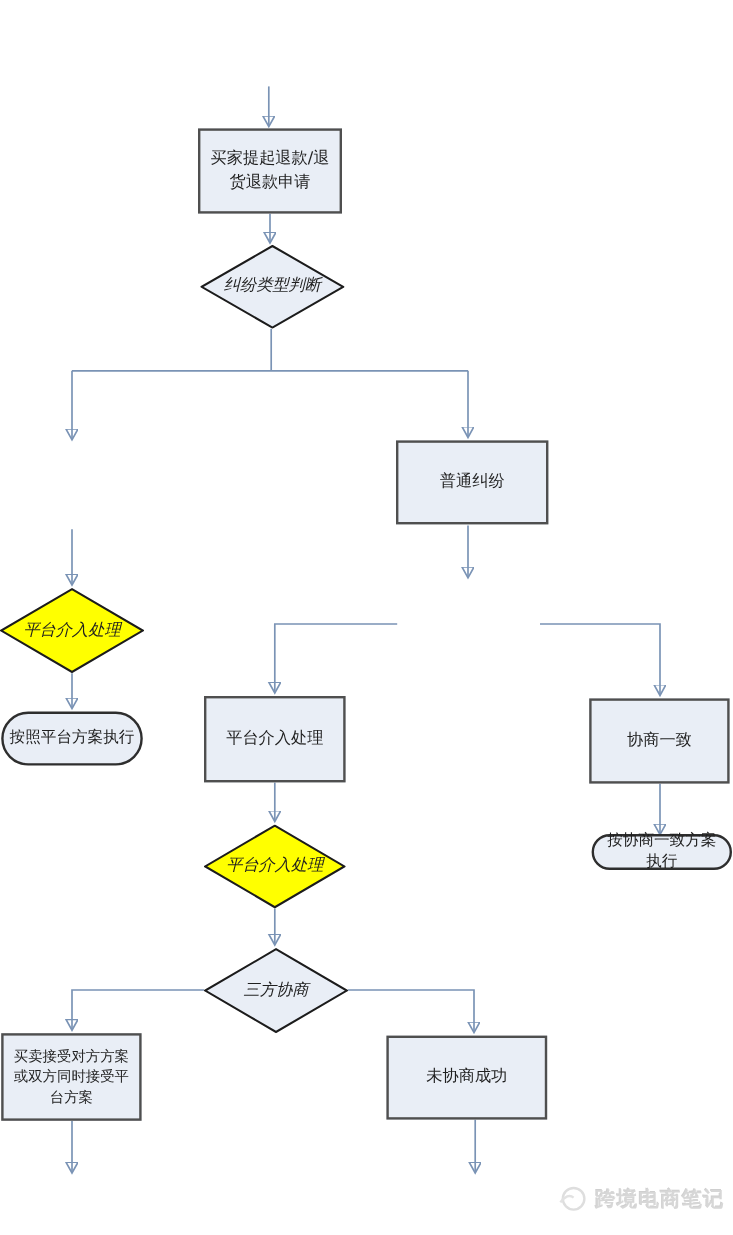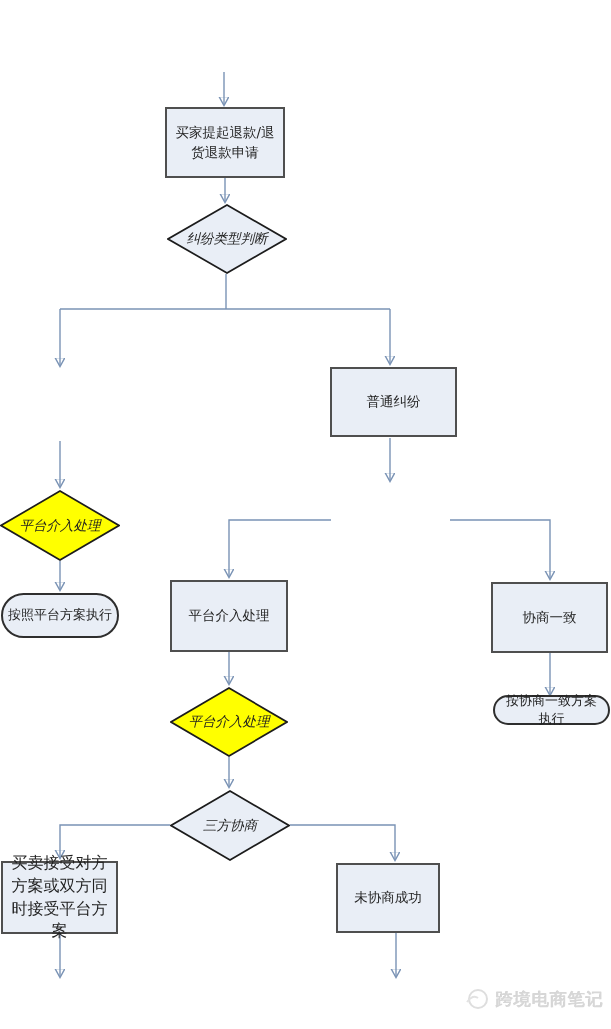--- a/index.html
+++ b/index.html
@@ -140,25 +140,25 @@
     <span class="lbl">平台介入处理</span>
   </div>
 
   <div class="node diamond" style="left:170px;top:790px;width:120px;height:71px">
     <svg class="dshape" width="120" height="71">
       <polygon class="dfill" points="60,1 119,35.5 60,70 1,35.5"></polygon>
     </svg>
     <span class="lbl">三方协商</span>
   </div>
 
-  <div class="node box" style="left:1px;top:861px;width:117px;height:73px;font-size:16px">
+  <div class="node box" style="left:1px;top:861px;width:117px;height:73px;font-size:12px">
     <span class="lbl">买卖接受对方方案或双方同时接受平台方案</span>
   </div>
 
-  <div class="node box" style="left:336px;top:863px;width:104px;height:70px">
+  <div class="node box" style="left:322px;top:863px;width:134px;height:70px">
     <span class="lbl">未协商成功</span>
   </div>
 
 
 
   <div class="watermark">
     <span class="wm-icon">
       <svg width="26" height="26" viewBox="0 0 26 26">
         <circle cx="14" cy="13" r="9" fill="none" stroke="#dedede" stroke-width="2"></circle>
         <path d="M3,16 Q9,8 14,12" fill="none" stroke="#e2e2e2" stroke-width="2"></path>

